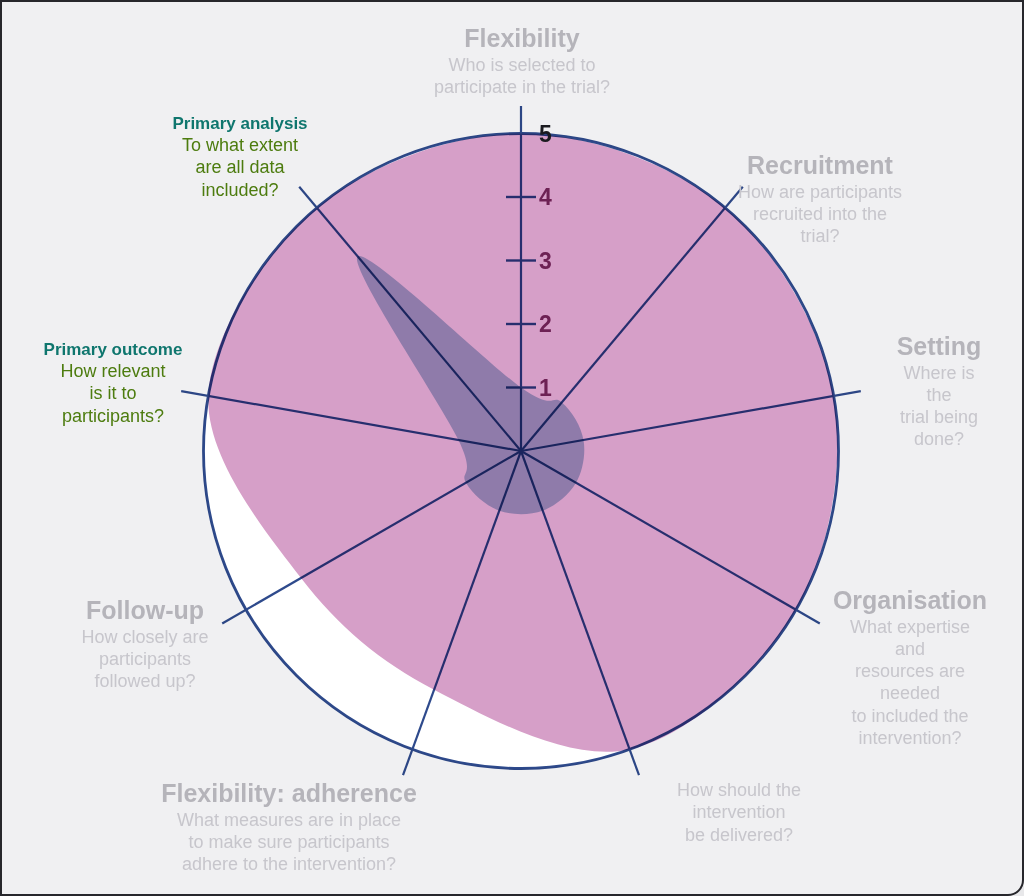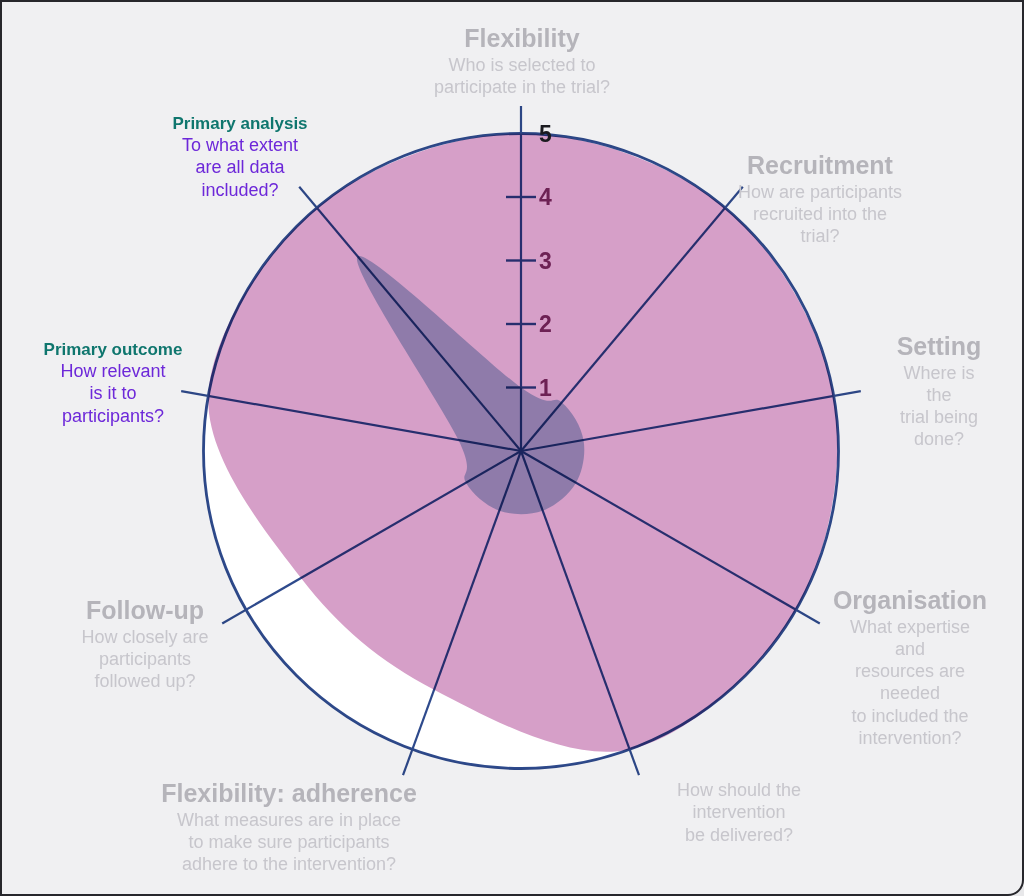--- a/index.html
+++ b/index.html
@@ -27,21 +27,21 @@
     line-height:1.18;
   }
   .domain-label .dl-question{
     font-size:18px;
     line-height:1.24;
     white-space:pre-line;
   }
   .domain-label.muted .dl-title{color:#b5b4ba;}
   .domain-label.muted .dl-question{color:#c7c6cc;}
   .domain-label.emphasis .dl-title{color:#0f766e;font-size:17px;}
-  .domain-label.emphasis .dl-question{color:#6d28d9;}
+  .domain-label.emphasis .dl-question{color:#4d7c0f;}
 </style>
 </head>
 <body>
 
 <div class="figure">
   <svg id="wheel" width="1024" height="896" viewBox="0 0 1024 896">
       <circle cx="519" cy="449" r="317.5" fill="#ffffff"></circle>
       <path d="M 519.0 131.5 C 587.0 131.5, 671.0 162.1, 723.1 205.8 C 775.2 249.5, 819.9 326.9, 831.7 393.9 C 843.5 460.9, 828.0 548.8, 794.0 607.8 C 759.9 666.7, 687.9 734.0, 627.6 747.4 C 567.3 760.7, 486.9 716.2, 432.1 687.7 C 377.4 659.1, 336.7 625.0, 299.0 576.0 C 261.4 527.0, 203.7 455.6, 206.3 393.9 C 209.0 332.2, 262.8 249.5, 314.9 205.8 C 367.0 162.1, 451.0 131.5, 519.0 131.5 Z" fill="#d69fc8"></path>
       <path d="M 519.0 385.5 C 553.0 409.8, 549.4 391.6, 559.8 400.4 C 570.2 409.1, 579.2 424.6, 581.5 438.0 C 583.9 451.4, 580.8 469.0, 574.0 480.8 C 567.2 492.5, 553.5 504.0, 540.7 508.7 C 527.9 513.3, 510.1 513.3, 497.3 508.7 C 484.5 504.0, 470.8 492.5, 464.0 480.8 C 457.2 469.0, 474.5 475.7, 456.5 438.0 C 438.4 400.3, 345.3 263.2, 355.7 254.4 C 366.2 245.7, 485.0 361.2, 519.0 385.5 Z" fill="#8f7baa"></path>
       <g stroke="#2e4a8c" fill="none" style="mix-blend-mode: multiply;">

